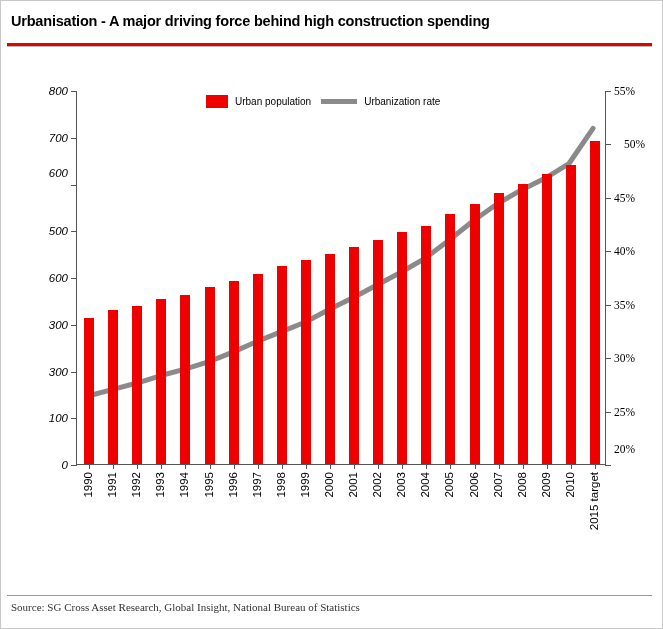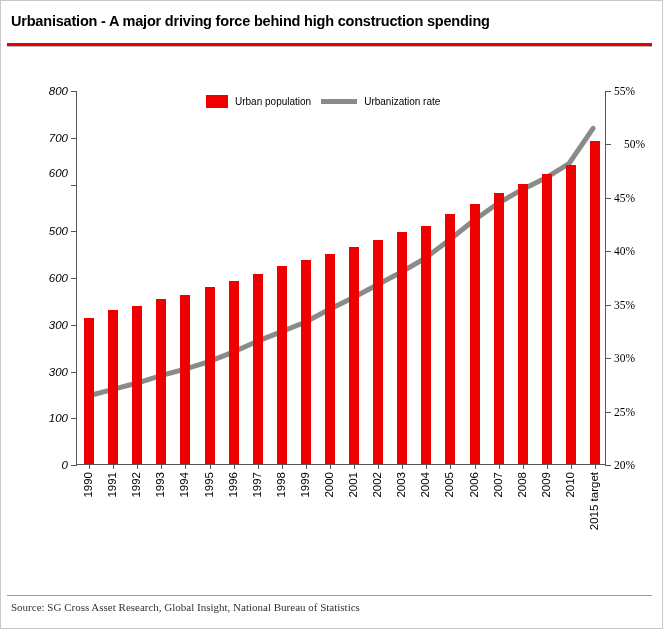--- a/index.html
+++ b/index.html
@@ -231,21 +231,21 @@
           <div class="ylabel" style="top: 187px;">600</div>
           <div class="ytick" style="top: 140.25px;"></div>
           <div class="ylabel" style="top: 140.25px;">500</div>
           <div class="ytick" style="top: 93.5px;"></div>
           <div class="ylabel" style="top: 82px;">600</div>
           <div class="ytick" style="top: 46.75px;"></div>
           <div class="ylabel" style="top: 46.75px;">700</div>
           <div class="ytick" style="top: 0px;"></div>
           <div class="ylabel" style="top: 0px;">800</div>
           <div class="ytick-r" style="top: 374px;"></div>
-          <div class="ylabel-r" style="top: 374px;">20%</div>
+          <div class="ylabel-r" style="top: 358px;">20%</div>
           <div class="ytick-r" style="top: 320.571px;"></div>
           <div class="ylabel-r" style="top: 320.571px;">25%</div>
           <div class="ytick-r" style="top: 267.143px;"></div>
           <div class="ylabel-r" style="top: 267.143px;">30%</div>
           <div class="ytick-r" style="top: 213.714px;"></div>
           <div class="ylabel-r" style="top: 213.714px;">35%</div>
           <div class="ytick-r" style="top: 160.286px;"></div>
           <div class="ylabel-r" style="top: 160.286px;">40%</div>
           <div class="ytick-r" style="top: 106.857px;"></div>
           <div class="ylabel-r" style="top: 106.857px;">45%</div>

